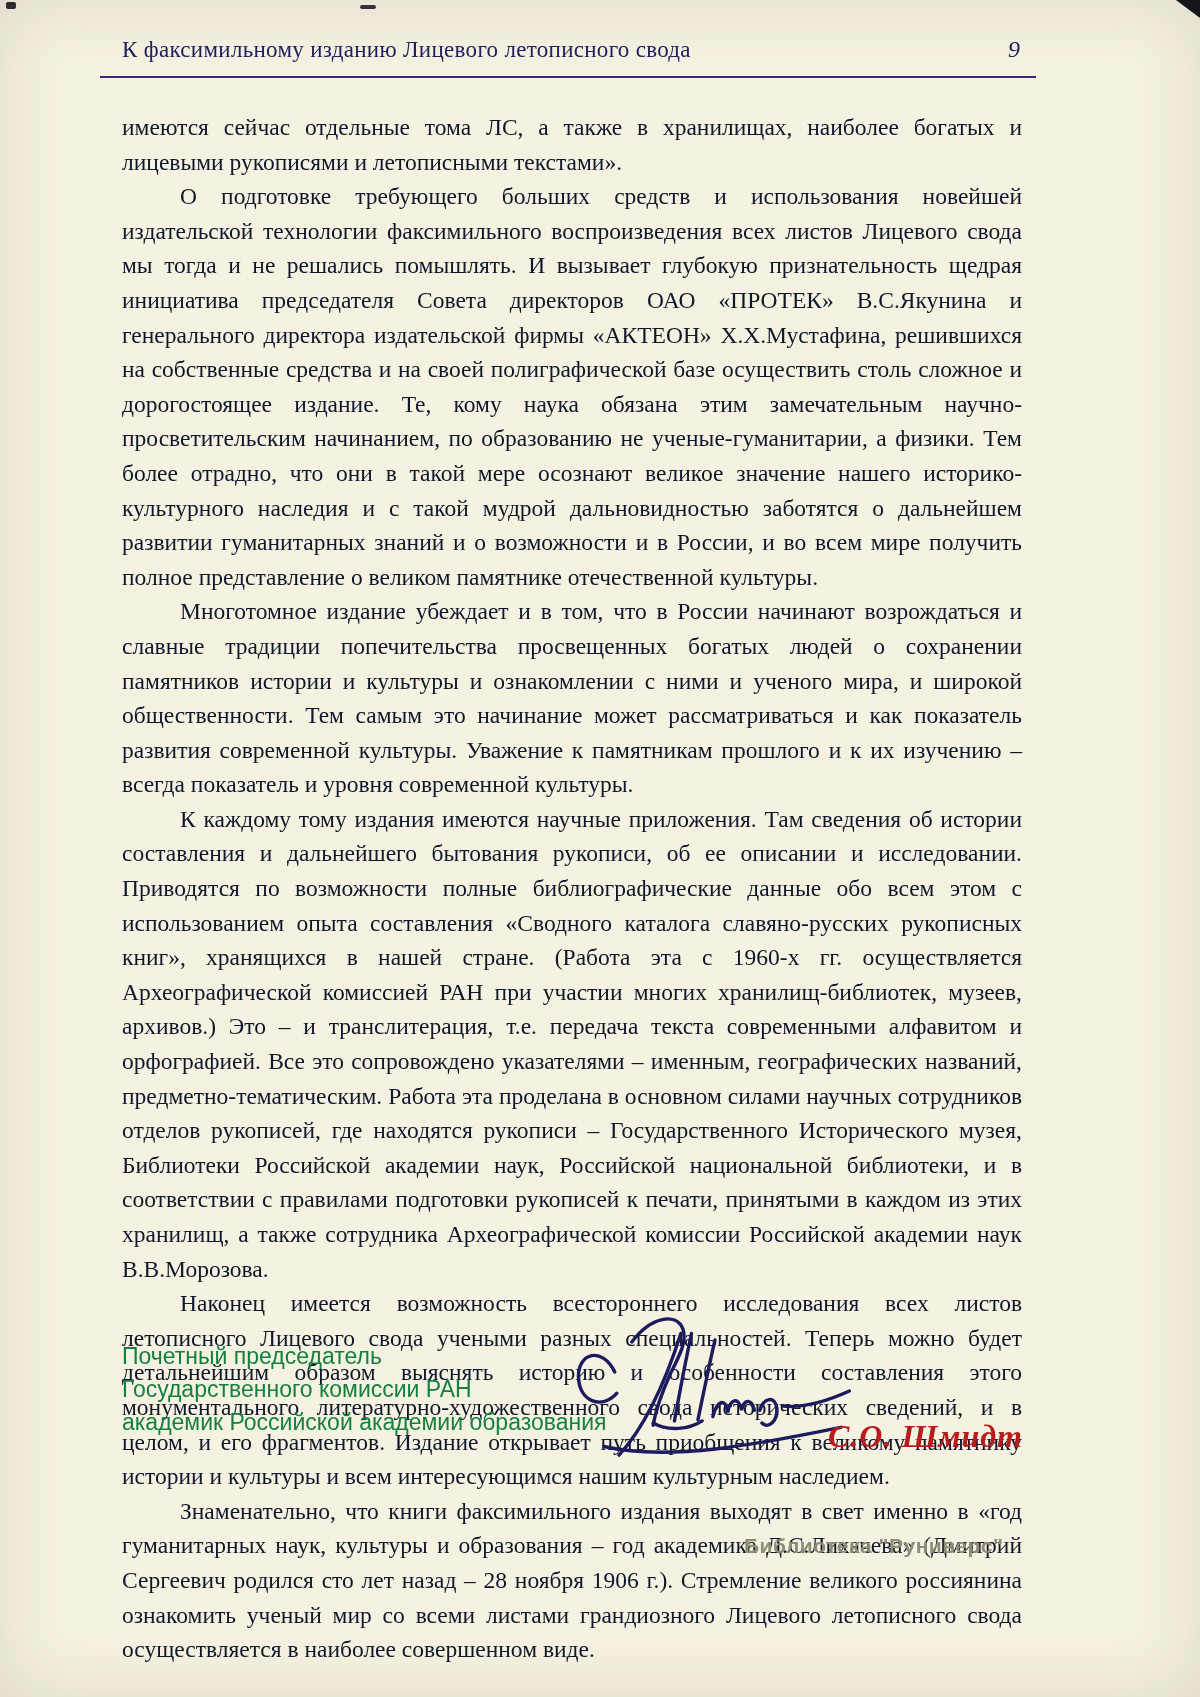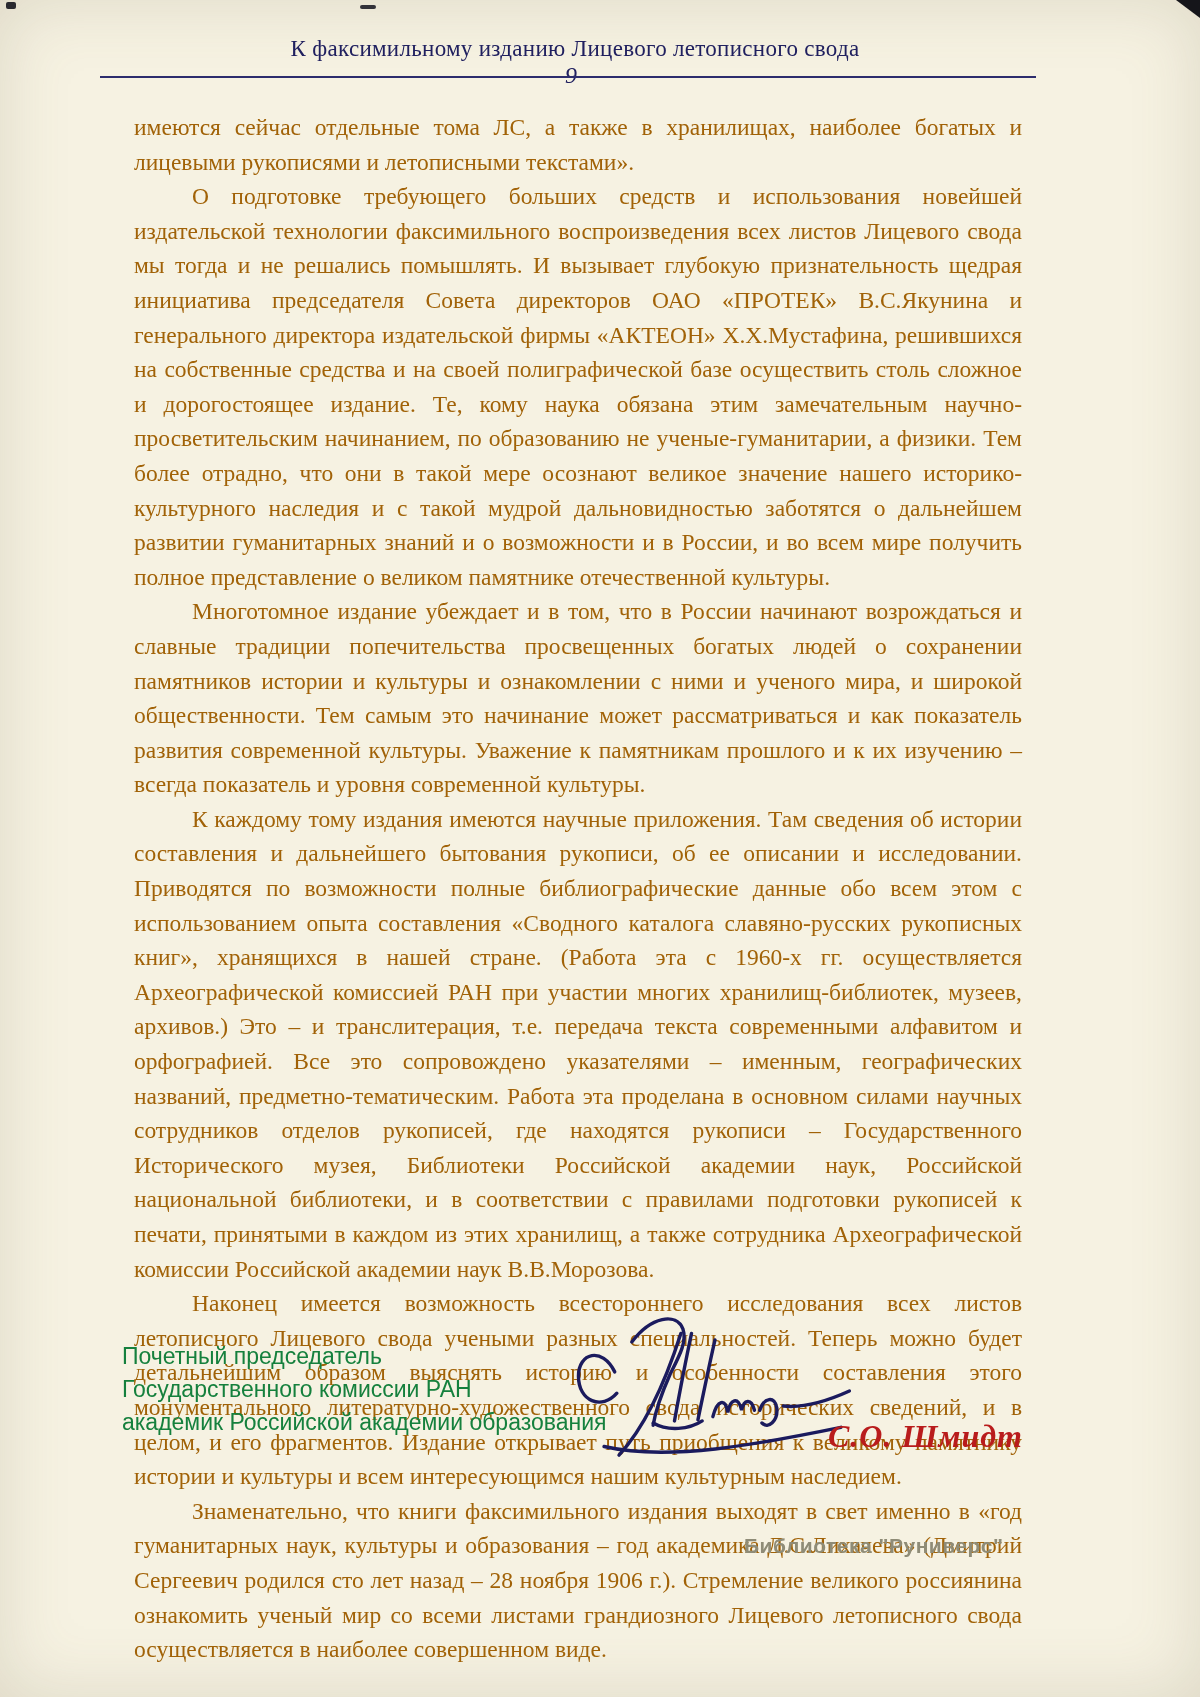--- a/index.html
+++ b/index.html
@@ -12,37 +12,37 @@
   }
   .page {
     position: absolute; inset: 0;
     background: #f6f2e2;
     box-shadow: inset 0 0 70px rgba(110,100,70,0.18);
     color: #24246a;
   }
   
   .header-row {
     position: absolute; left: 122px; right: 172px; top: 36px;
-    display: flex; justify-content: space-between; align-items: center; flex-direction: column;
+    display: flex; justify-content: space-between; align-items: flex-end;
   }
   .page-title {
     font-size: 23px; letter-spacing: 0.3px; color: #20205f;
   }
   .page-number {
     font-style: italic; font-size: 24px; color: #20205f; padding-right: 8px;
   }
   .header-rule {
     position: absolute; left: 100px; right: 164px; top: 76px;
     height: 2px; background: #2d2d6d;
   }
   
   .doc-body {
     position: absolute; left: 122px; right: 178px; top: 110px;
     font-size: 23.5px; line-height: 34.6px;
-    text-align: justify; color: #a16207; margin-left: 12px;
+    text-align: justify; color: #0f172a;
   }
   .doc-body p { text-indent: 58px; }
   .doc-body p.no-indent { text-indent: 0; }
   
   .sig-roles {
     position: absolute; left: 122px; top: 1340px;
     font-family: "Liberation Sans", sans-serif;
     font-size: 23px; line-height: 33px; color: #15803d;
   }
   .sig-svg {

